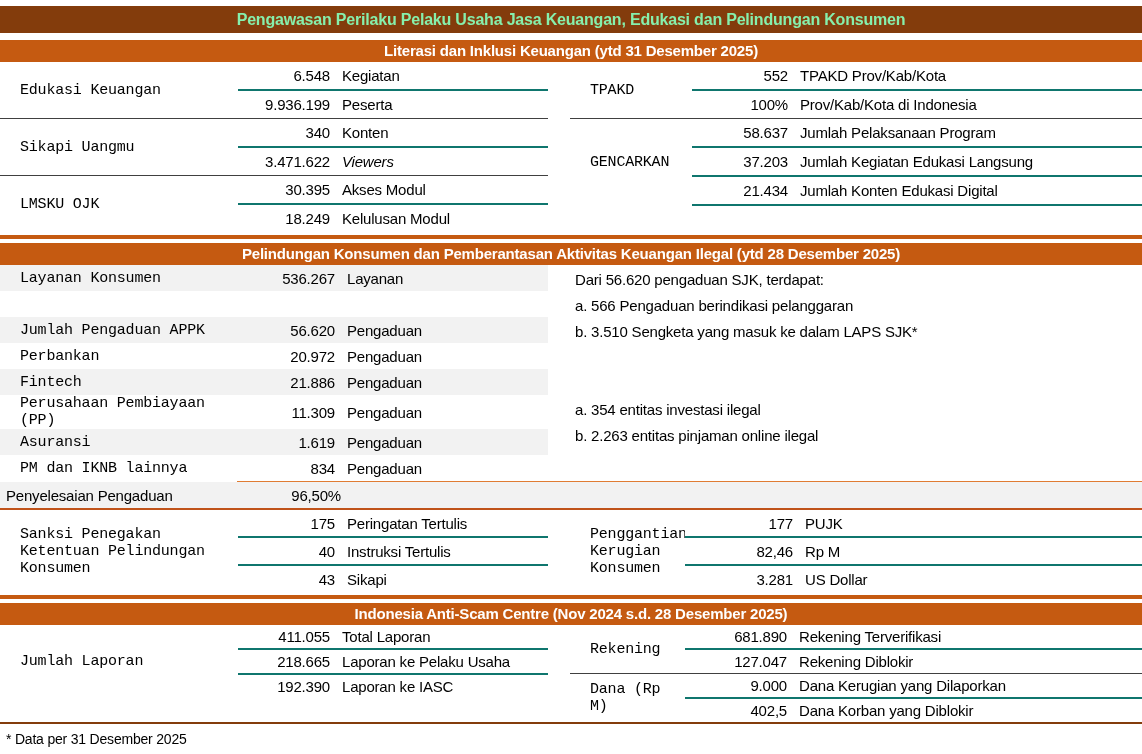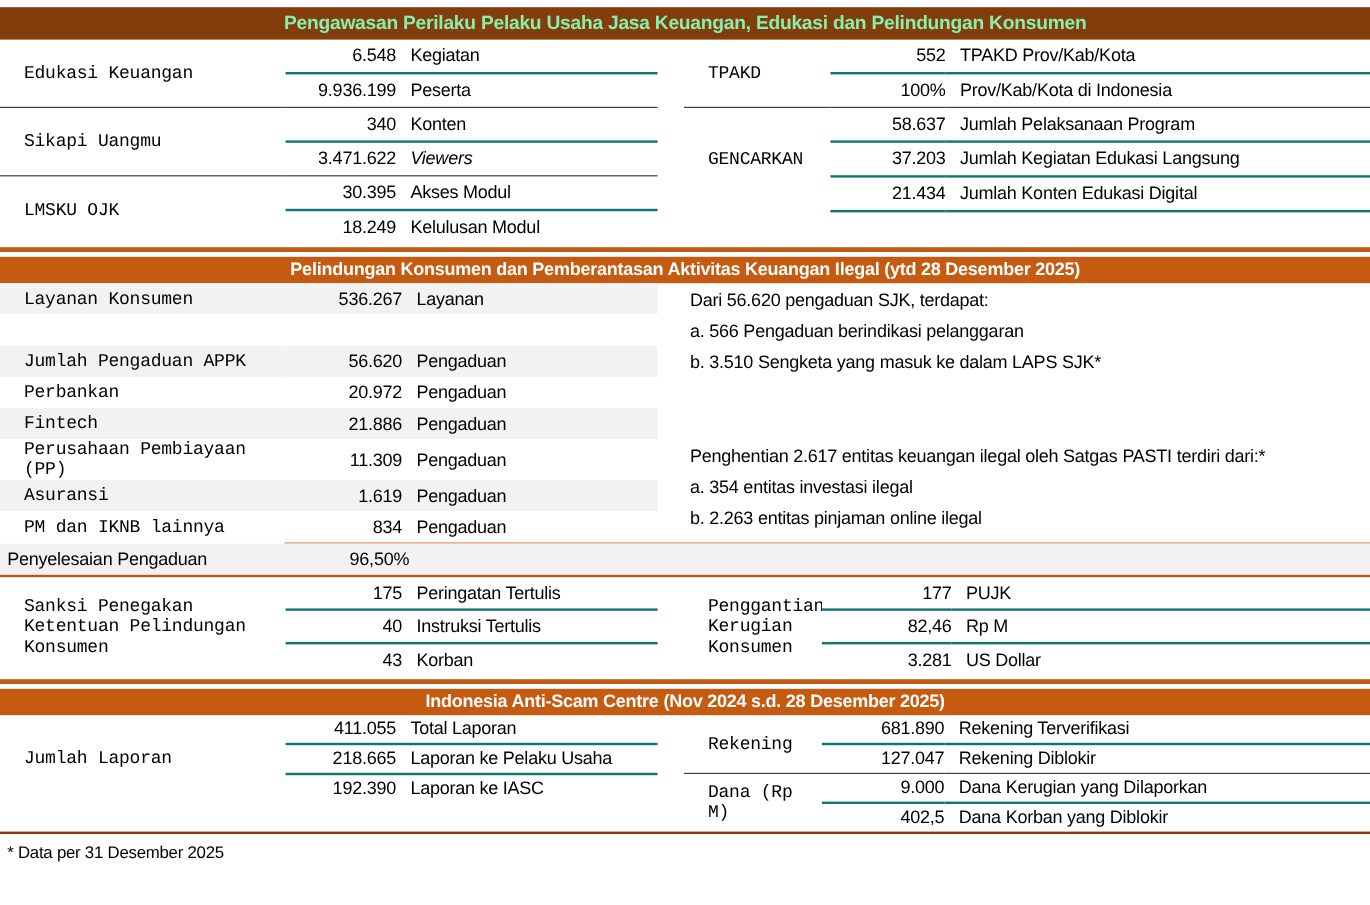--- a/index.html
+++ b/index.html
@@ -61,20 +61,21 @@
   .rule-bottom{height:2px;background:#833C0C;}
   .footnote{margin-top:7px;padding-left:6px;font-size:14px;}
 </style>
 </head>
 <body>
 
 <div class="page">
 
   <div class="title-bar">Pengawasan Perilaku Pelaku Usaha Jasa Keuangan, Edukasi dan Pelindungan Konsumen</div>
 
+  <div class="bar bar1">Literasi dan Inklusi Keuangan (ytd 31 Desember 2025)</div>
 
   <div class="half-wrap">
     <table class="t1l" style="width:548px">
       <colgroup>
           <col style="width:238px">
           <col style="width:92px">
           <col style="width:218px">
         </colgroup>
       <tbody>
           <tr>
@@ -193,21 +194,20 @@
       </tr>
     </tbody>
       </table>
 
     <div class="note note1">
       <div>Dari 56.620 pengaduan SJK, terdapat:</div>
       <div>a. 566 Pengaduan berindikasi pelanggaran</div>
       <div>b. 3.510 Sengketa yang masuk ke dalam LAPS SJK*</div>
     </div>
     <div class="note note2">
-      <div>Penghentian 2.617 entitas keuangan ilegal oleh Satgas PASTI terdiri dari:*</div>
       <div>a. 354 entitas investasi ilegal</div>
       <div>b. 2.263 entitas pinjaman online ilegal</div>
     </div>
   </div>
 
   <div class="oline-pm"></div>
 
   <div class="res-row shade">
     <div class="res-lab">Penyelesaian Pengaduan</div>
     <div class="res-val">96,50%</div>
@@ -227,21 +227,21 @@
         <td class="lab" rowspan="3">Sanksi Penegakan Ketentuan Pelindungan Konsumen</td>
         <td class="val ob">175</td>
         <td class="unit ob">Peringatan Tertulis</td>
       </tr>
       <tr>
         <td class="val ob">40</td>
         <td class="unit ob">Instruksi Tertulis</td>
       </tr>
       <tr>
         <td class="val">43</td>
-        <td class="unit">Korban</td>
+        <td class="unit">Sikapi</td>
       </tr>
     </tbody>
       </table>
     <div class="spacer"></div>
     <table class="ts" style="width:572px">
       <colgroup>
           <col style="width:115px">
           <col style="width:108px">
           <col style="width:349px">
         </colgroup>

